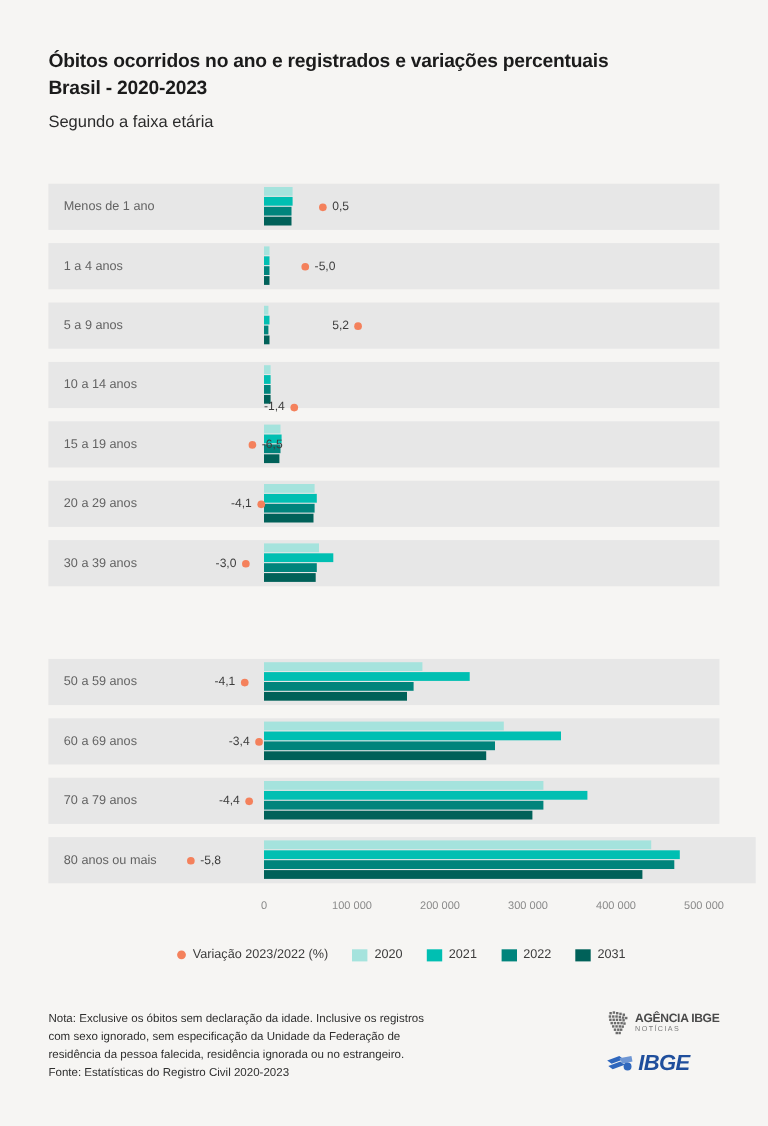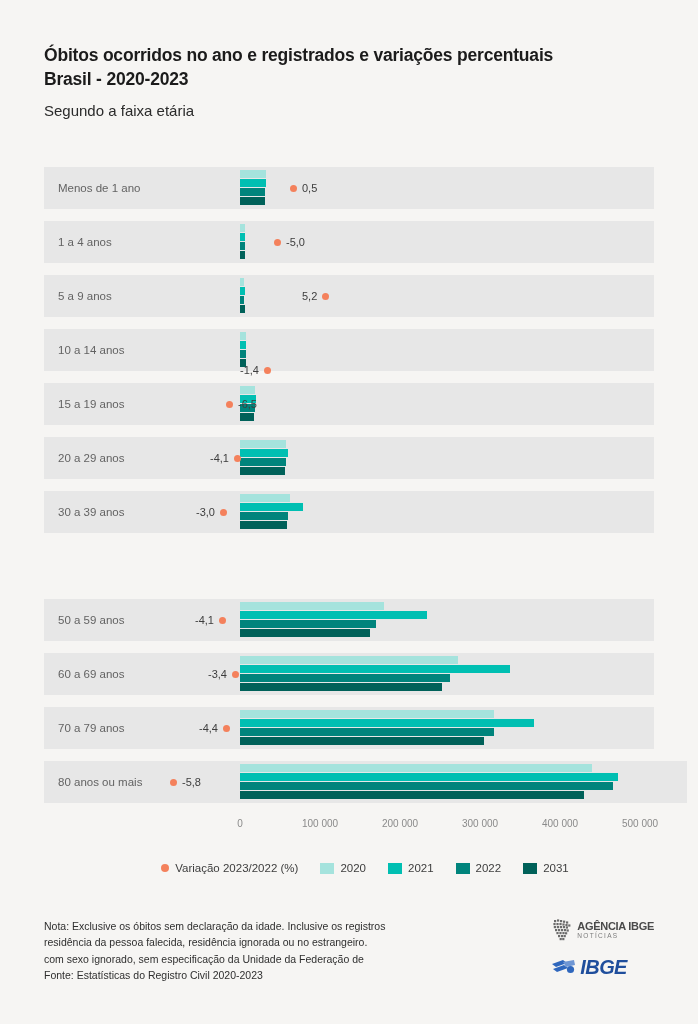--- a/index.html
+++ b/index.html
@@ -288,22 +288,22 @@
     </div>
     <div class="leg">
       <span class="sw" style="background:#006159"></span>
       <span>2031</span>
     </div>
   </div>
 
   <div class="footer">
     <div class="note">
       <div>Nota: Exclusive os óbitos sem declaração da idade. Inclusive os registros</div>
+      <div>com sexo ignorado, sem especificação da Unidade da Federação de</div>
       <div>residência da pessoa falecida, residência ignorada ou no estrangeiro.</div>
-      <div>com sexo ignorado, sem especificação da Unidade da Federação de</div>
       <div>Fonte: Estatísticas do Registro Civil 2020-2023</div>
     </div>
     <div class="logos">
       <div class="logo-agencia">
         <svg width="22" height="24" viewBox="0 0 22 24">
           <g fill="#6b6b6b">
             <rect x="3" y="2" width="2.2" height="2.2"></rect>
               <rect x="6" y="1.4" width="2.2" height="2.2"></rect>
             <rect x="9" y="2" width="2.2" height="2.2"></rect>
               <rect x="12" y="2.6" width="2.2" height="2.2"></rect>

